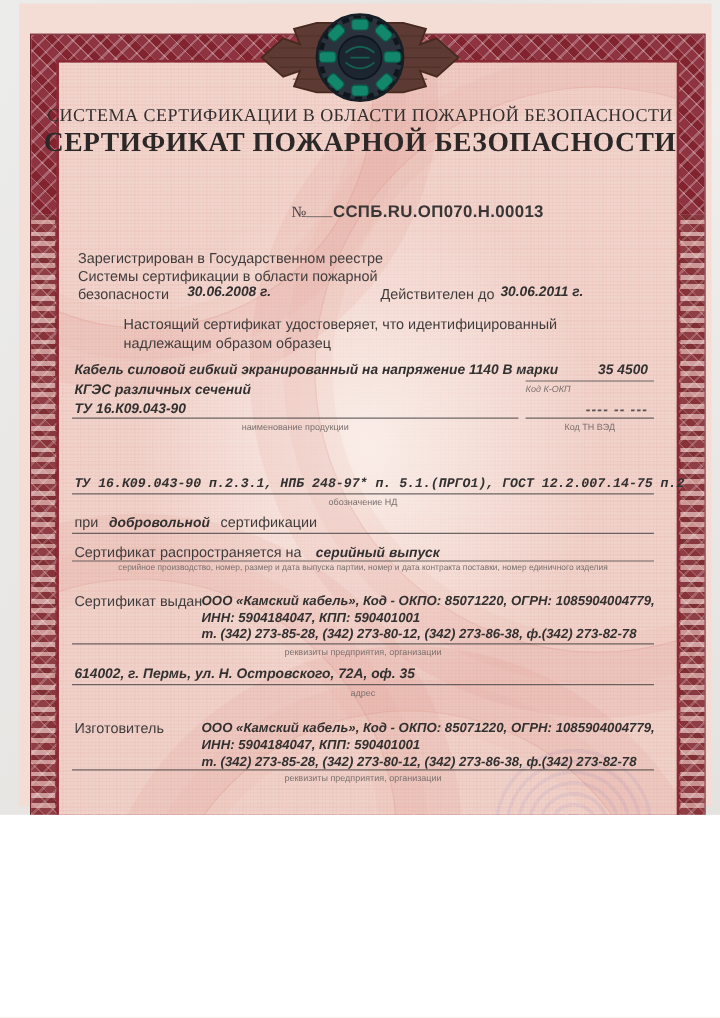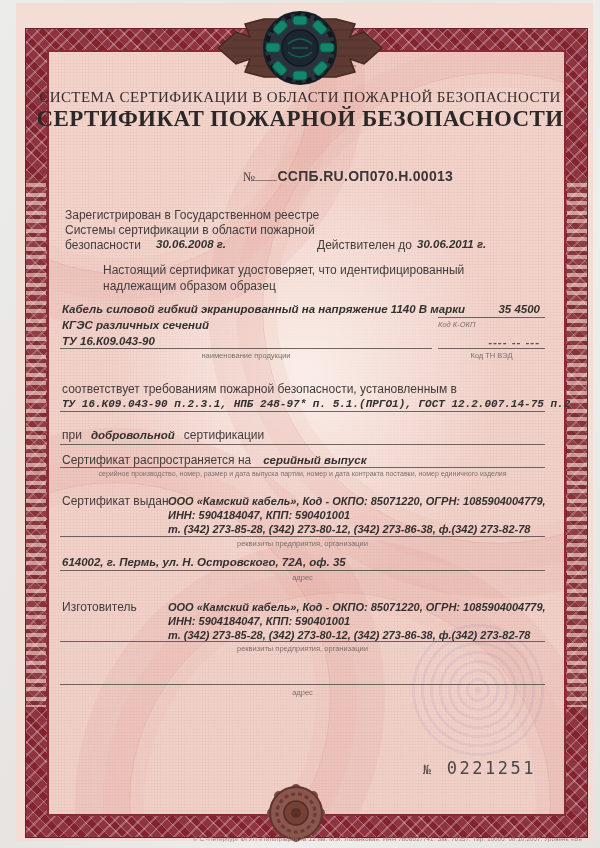--- a/index.html
+++ b/index.html
@@ -1,16 +1,16 @@
 <!DOCTYPE html>
 <html><head>
 <meta charset="utf-8">
 <style>
   html,body{margin:0;padding:0;}
-  .scan{position:relative;width:600px;height:848px;overflow:hidden;
+  .scan{position:relative;width:600px;height:679px;overflow:hidden;
     background:linear-gradient(115deg,#ececea 0%,#e6e5e2 40%,#efeeec 70%,#e4e3e0 100%);
     font-family:"Liberation Sans",sans-serif;}
   .paper{position:absolute;left:16px;top:3px;right:7px;bottom:7px;
     background:#f3ddd5;}
   
   .frame{position:absolute;left:25px;top:28px;width:561px;height:808px;
     border:1px solid #6f1f2a;
     background:
       repeating-linear-gradient(135deg,rgba(255,255,255,.25) 0 2px,rgba(255,255,255,0) 2px 9px),
       repeating-linear-gradient(45deg,#8e3340 0 7px,#b06a72 7px 8px,#82242f 8px 14px,#a5525c 14px 15px);}
@@ -113,23 +113,23 @@
   <div class="rule" style="left:60px;top:348px;width:372px;"></div>
   <div class="cap" style="left:60px;top:351px;width:372px;text-align:center;">наименование продукции</div>
 
   <div class="t bi" style="left:440px;top:303px;width:100px;text-align:right;">35 4500</div>
   <div class="rule" style="left:438px;top:317px;width:107px;"></div>
   <div class="cap" style="left:438px;top:320px;width:107px;font-style:italic;">Код К-ОКП</div>
   <div class="t bi" style="left:440px;top:336px;width:100px;text-align:right;letter-spacing:1px;color:#5a5252;">---- -- ---</div>
   <div class="rule" style="left:438px;top:348px;width:107px;"></div>
   <div class="cap" style="left:438px;top:351px;width:107px;text-align:center;">Код ТН ВЭД</div>
 
-  <div class="t" style="left:62px;top:382px;">соответствует требованиям пожарной безопасности, установленным в</div>
   <div class="t bi" style="left:62px;top:398px;font-size:11px;font-family:Liberation Mono, monospace;">ТУ 16.К09.043-90 п.2.3.1, НПБ 248-97* п. 5.1.(ПРГО1), ГОСТ 12.2.007.14-75 п.2</div>
   <div class="rule" style="left:60px;top:411px;width:485px;"></div>
+  <div class="cap" style="left:60px;top:414px;width:485px;text-align:center;">обозначение НД</div>
 
   <div class="row" style="left:62px;top:428px;gap:9px;">
     <span class="t" style="position:static;">при</span>
     <span class="bi">добровольной</span>
     <span class="t" style="position:static;">сертификации</span>
   </div>
   <div class="rule" style="left:60px;top:444px;width:485px;"></div>
 
   <div class="row" style="left:62px;top:453px;gap:12px;">
     <span class="t" style="position:static;">Сертификат распространяется на</span>

